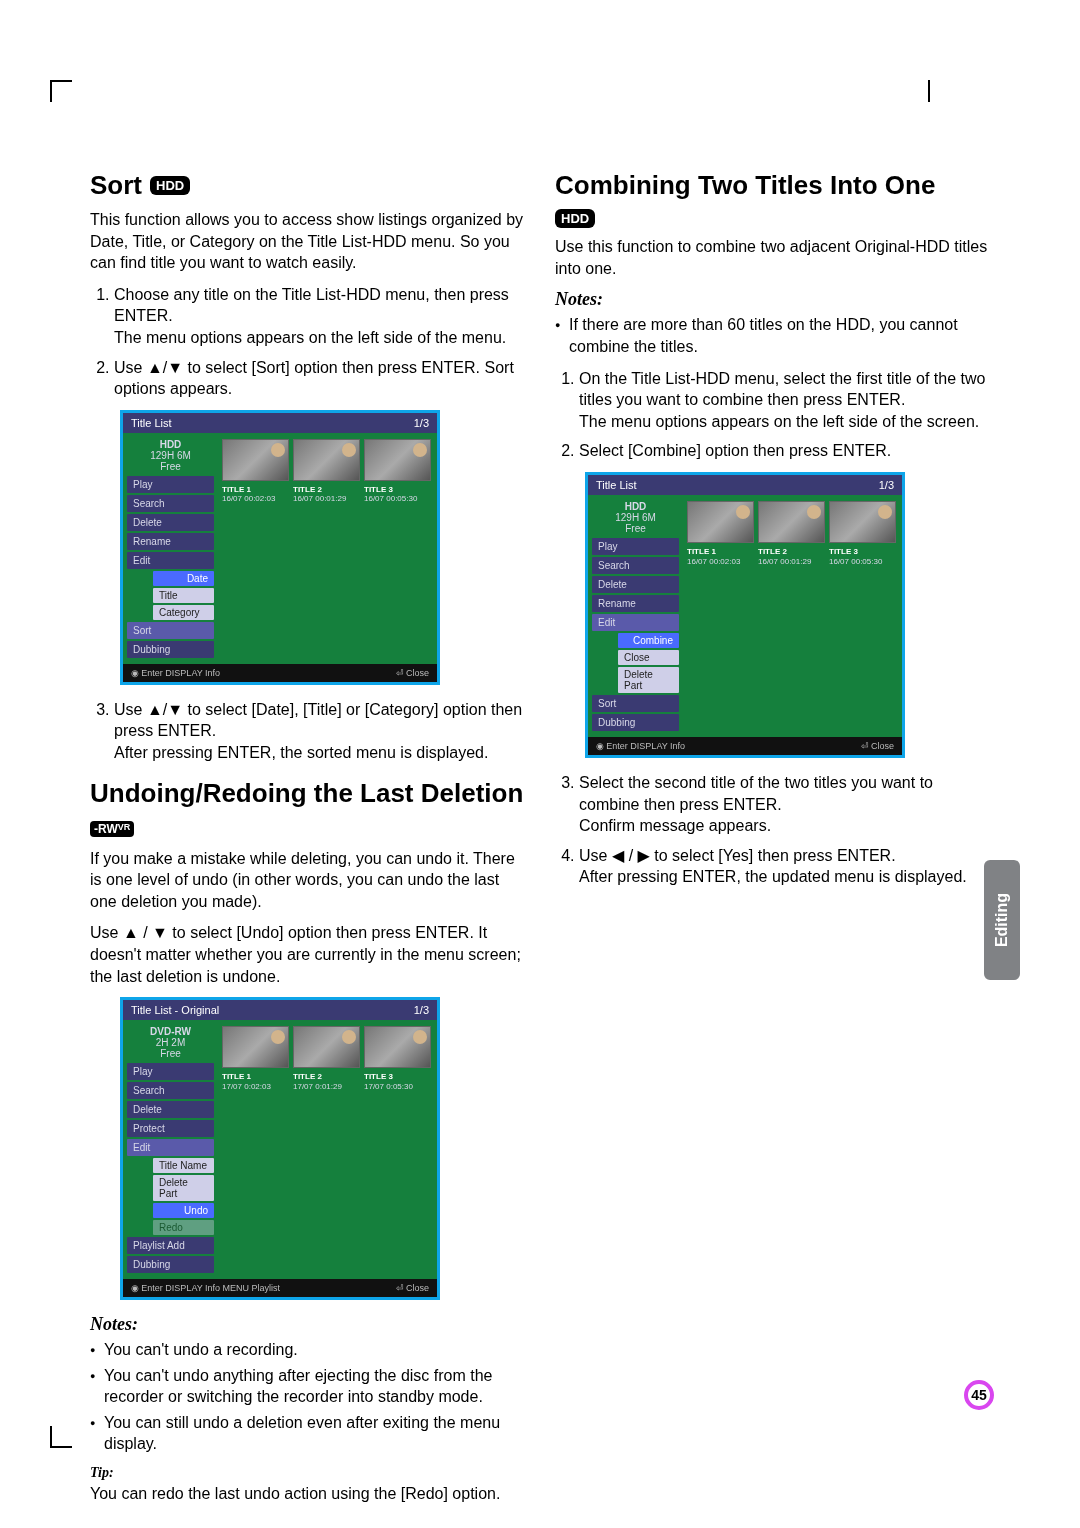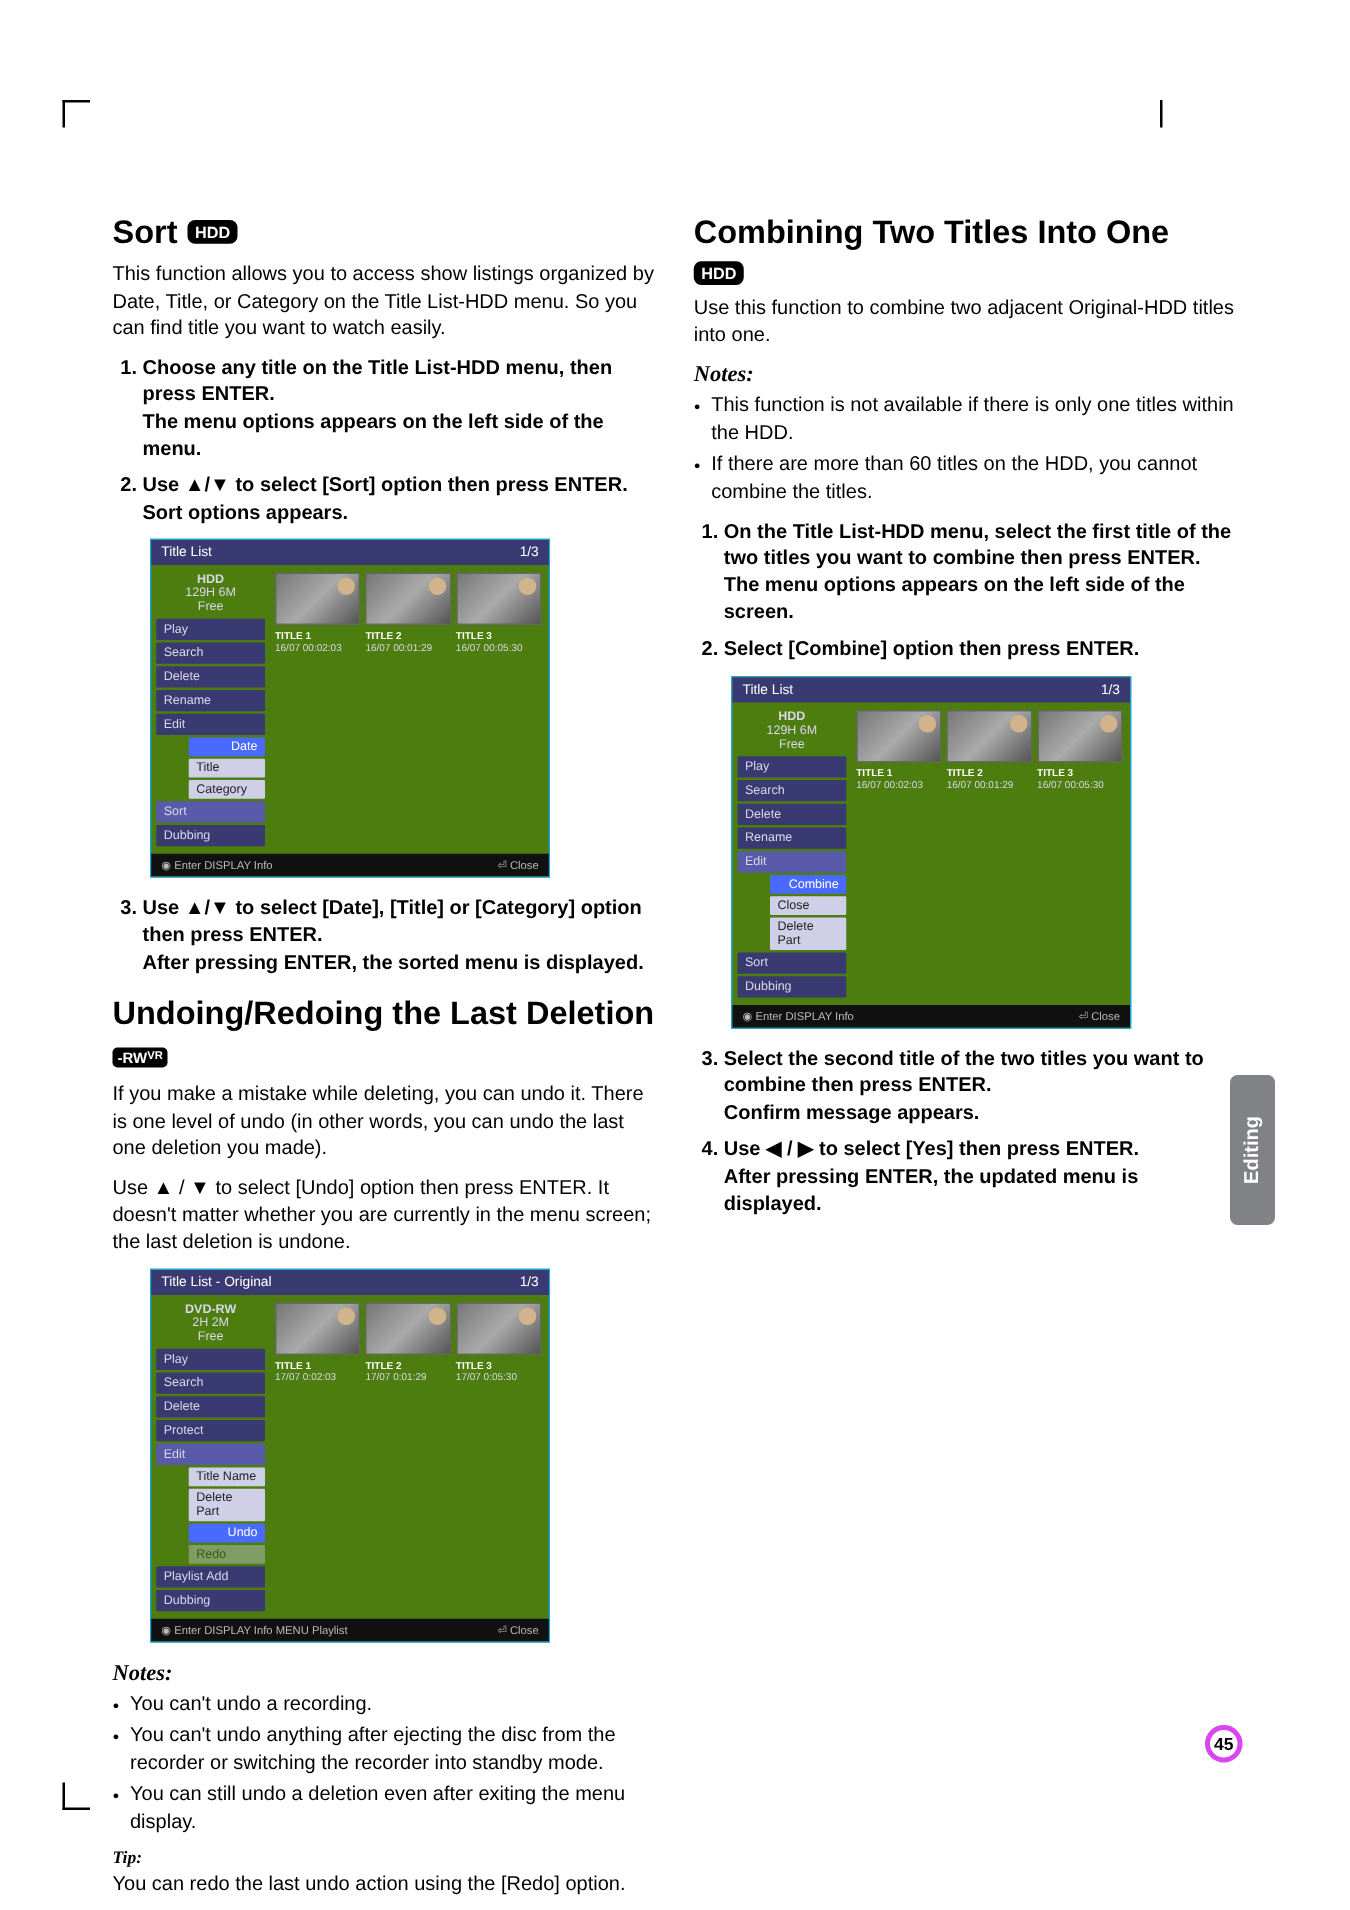--- a/index.html
+++ b/index.html
@@ -31,35 +31,35 @@
     color: #fff;
     font-size: 13px;
     font-weight: bold;
     padding: 2px 6px;
     border-radius: 6px;
     vertical-align: middle;
   }
   .badge-rw { background:#000; color:#fff; font-size:12px; border-radius:4px; padding:1px 4px;}
   .badge-rw .sub { font-size:9px; vertical-align: text-top;}
   p { font-size: 16px; line-height: 1.35; margin-bottom: 10px; }
-  ol { list-style: decimal; padding-left: 24px; margin-bottom: 10px; font-weight: bold; }
+  ol { list-style: decimal; padding-left: 24px; margin-bottom: 10px; }
   ol li { font-size: 16px; line-height: 1.35; margin-bottom: 8px; }
   ul { list-style: none; padding-left: 14px; margin-bottom: 10px; }
   ul li { font-size: 16px; line-height: 1.35; margin-bottom: 4px; position: relative; }
   ul li::before { content: "●"; font-size: 9px; position: absolute; left: -14px; top: 5px; }
   .notes-h { font-family: Georgia, 'Times New Roman', serif; font-style: italic; font-weight: bold; font-size: 18px; margin-bottom: 4px; }
   .tip-h { font-family: Georgia, 'Times New Roman', serif; font-style: italic; font-weight: bold; font-size: 14px; margin-bottom: 2px; }
 
   .screenshot {
     width: 320px;
     margin: 10px auto 14px 30px;
-    background: #4d7c0f;
+    background: #15803d;
     color: #d8d8e8;
     font-size: 10px;
-    border: 1px solid #0ea5e9;
+    border: 3px solid #0ea5e9;
   }
   .ss-header { background:#3a3a72; color:#fff; padding:4px 8px; display:flex; justify-content:space-between; font-size:11px;}
   .ss-body { display:flex; }
   .ss-side { width: 95px; padding: 4px 0; }
   .ss-side-top { text-align:center; font-size:10px; padding: 2px 4px; }
   .ss-side-top .hdd { font-weight:bold; }
   .ss-side-item { background:#3a3a72; margin:2px 4px; padding:3px 6px; font-size:10px; border-radius:1px;}
   .ss-side-item.sel { background:#5a5aaa;}
   .ss-sub { background:#cfcfe8; color:#222; margin:2px 4px 2px 30px; padding:2px 6px; font-size:10px; border-radius:1px;}
   .ss-sub.sel { background:#4a6aff; color:#fff;text-align:right;}
@@ -242,21 +242,20 @@
     <h2>
       <span>Combining Two Titles Into One</span>
     </h2>
     <div style="margin-bottom:8px;">
       <span class="badge">HDD</span>
     </div>
     <p>Use this function to combine two adjacent Original-HDD titles into one.</p>
 
     <div class="notes-h">Notes:</div>
     <ul>
-      <li>This function is not available if there is only one titles within the HDD.</li>
       <li>If there are more than 60 titles on the HDD, you cannot combine the titles.</li>
     </ul>
 
     <ol>
       <li>
         <span>On the Title List-HDD menu, select the first title of the two titles you want to combine then press ENTER.</span><br>
         <span>The menu options appears on the left side of the screen.</span>
       </li>
       <li>Select [Combine] option then press ENTER.</li>
     </ol>

